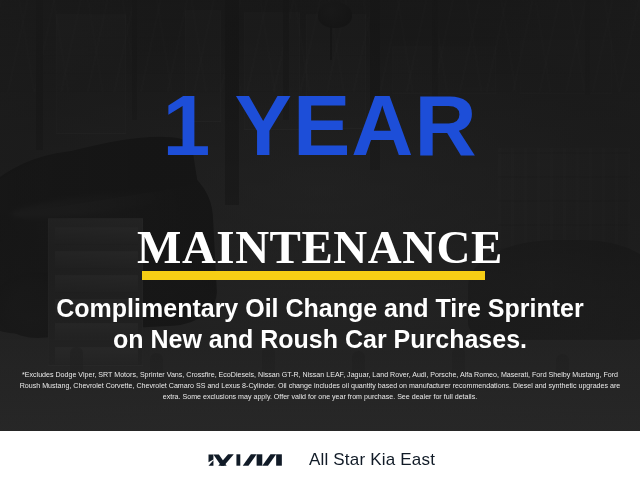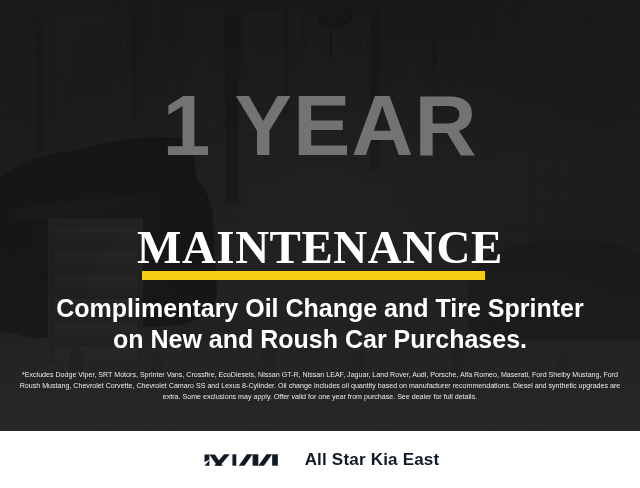--- a/index.html
+++ b/index.html
@@ -156,21 +156,21 @@
       radial-gradient(ellipse 78% 62% at 50% 44%, rgba(20,20,20,.52) 0%, rgba(20,20,20,.70) 62%, rgba(25,25,25,.78) 100%),
       linear-gradient(180deg, rgba(28,28,28,.62) 0%, rgba(28,28,28,.58) 55%, rgba(60,60,60,.46) 100%);
   }
 
   
   .copy { position:absolute; inset:0; }
 
   #headline-year {
     position:absolute; top:82px; left:0; width:100%;
     text-align:center;
-    color:#737373;
+    color:#1d4ed8;
     font-size:86px;
     line-height:86px;
     font-weight:bold;
     letter-spacing:1px;
   }
   #headline-complimentary,
   #headline-maintenance {
     position:absolute; left:0; width:100%;
     text-align:center;
     color:#ffffff;
@@ -205,21 +205,21 @@
   #footer {
     position:absolute;
     left:0; top:431px; width:640px; height:57px;
     background:#ffffff;
     display:flex; align-items:center; justify-content:center; gap:22px;
   }
   #kia-logo { display:block; width:82px; height:22px; }
   #dealer-name {
     color:#111b27;
     font-size:17px;
-    font-weight:bold;
+    font-weight:normal;
     letter-spacing:.2px;
   }
 </style>
 </head>
 <body>
 
 <div id="ad-banner">
 
   <div id="hero">
     <div class="photo-base"></div>

